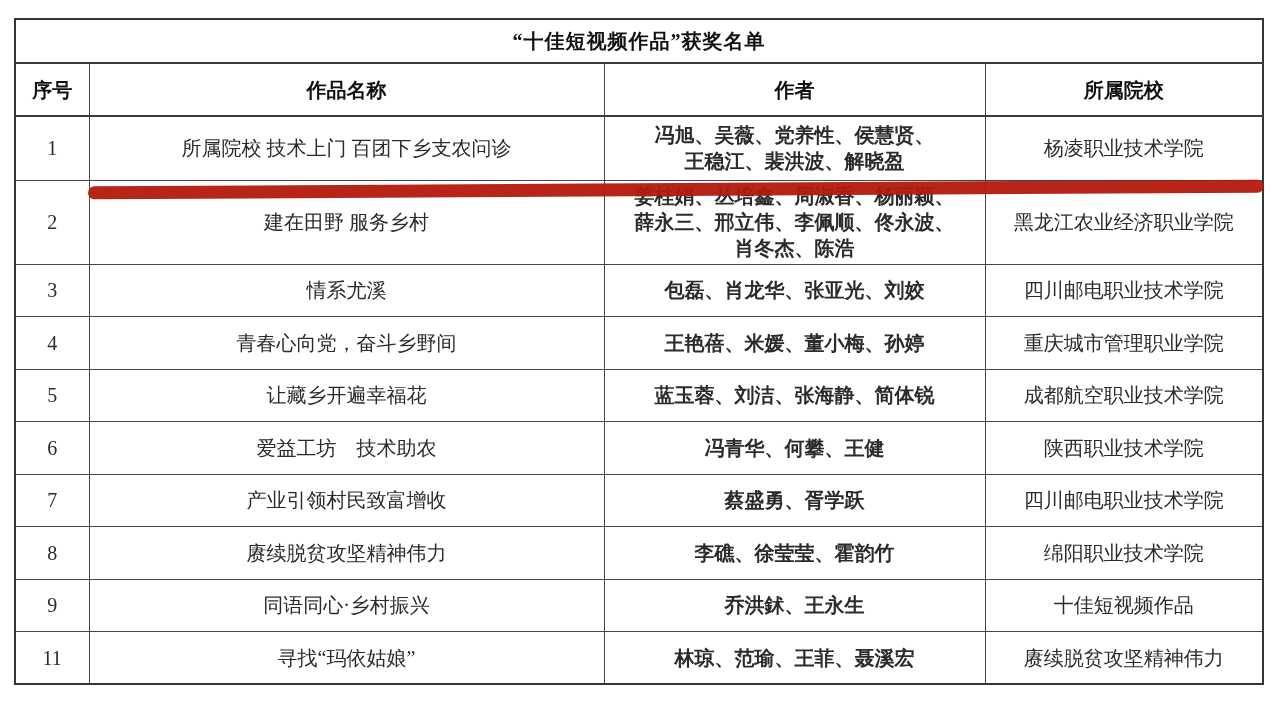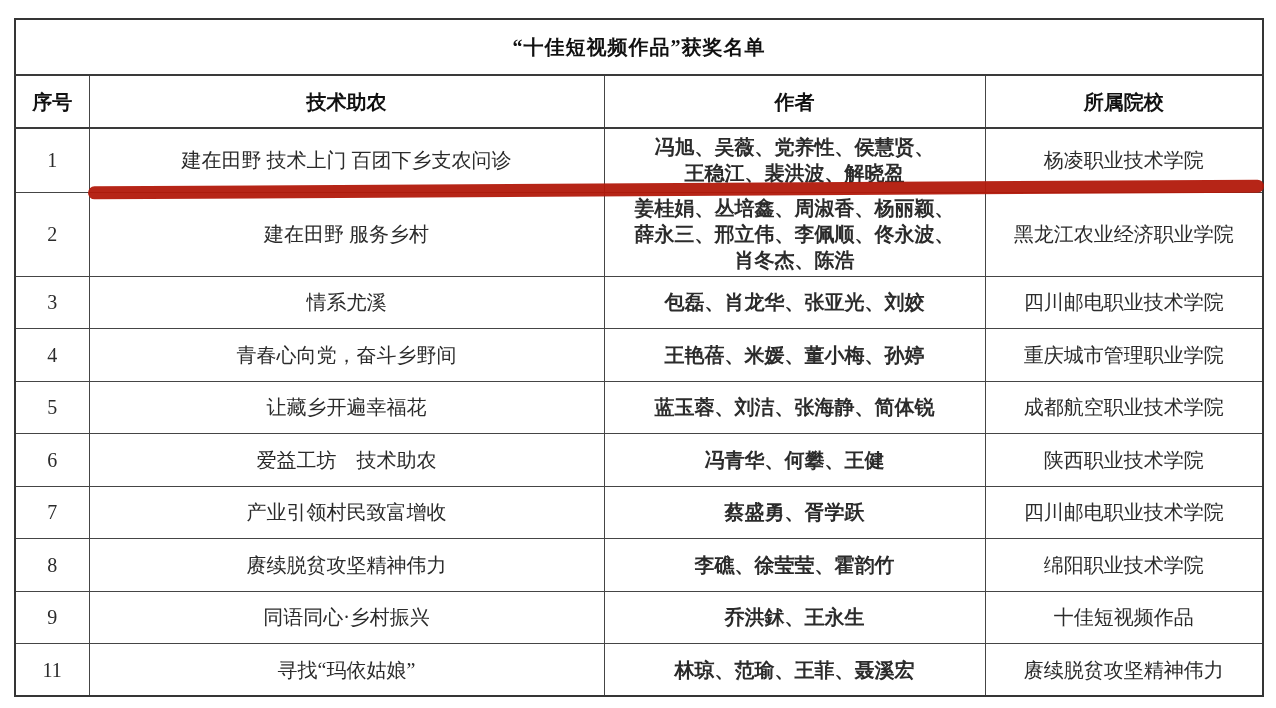--- a/index.html
+++ b/index.html
@@ -12,21 +12,21 @@
     position:absolute;left:14px;top:18px;width:1248px;
     border-collapse:collapse;table-layout:fixed;
     border:2px solid #353535;
   }
   .award-table td{
     border:1px solid #454545;
     text-align:center;vertical-align:middle;
     padding:2px 6px;box-sizing:border-box;
     font-size:20px;line-height:1.3;
   }
-  .r-title{height:56px;}
+  .r-title{height:44px;}
   .r-title td{border-bottom:2px solid #3a3a3a;}
   .r-head{height:53px;margin-top:41px;}
   .r-head td{border-bottom:2px solid #3a3a3a;}
   .r1{height:64px;}
   .r2{height:84px;}
   .r{height:52.5px;}
   .title-cell{font-weight:bold;font-size:23px;letter-spacing:1px;color:#111;}
   .head-cell{font-weight:bold;font-size:21px;color:#111;}
   .no-cell{font-size:21px;}
   .authors{white-space:pre-line;font-size:19.5px;font-weight:bold;}
@@ -45,28 +45,28 @@
       <col style="width:515px">
       <col style="width:381px">
       <col style="width:278px">
   </colgroup>
   <tbody>
     <tr class="r-title">
       <td colspan="4" class="title-cell">“十佳短视频作品”获奖名单</td>
     </tr>
     <tr class="r-head">
       <td class="head-cell">序号</td>
-      <td class="head-cell">技术助农</td>
+      <td class="head-cell">作品名称</td>
       <td class="head-cell">作者</td>
       <td class="head-cell">所属院校</td>
     </tr>
 
     <tr class="r1">
       <td class="no-cell">1</td>
-      <td>建在田野 技术上门 百团下乡支农问诊</td>
+      <td>所属院校 技术上门 百团下乡支农问诊</td>
       <td class="authors">冯旭、吴薇、党养性、侯慧贤、
 王稳江、裴洪波、解晓盈</td>
       <td>杨凌职业技术学院</td>
     </tr>
     <tr class="r2">
       <td class="no-cell">2</td>
       <td>建在田野 服务乡村</td>
       <td class="authors">姜桂娟、丛培鑫、周淑香、杨丽颖、
 薛永三、邢立伟、李佩顺、佟永波、
 肖冬杰、陈浩</td>

